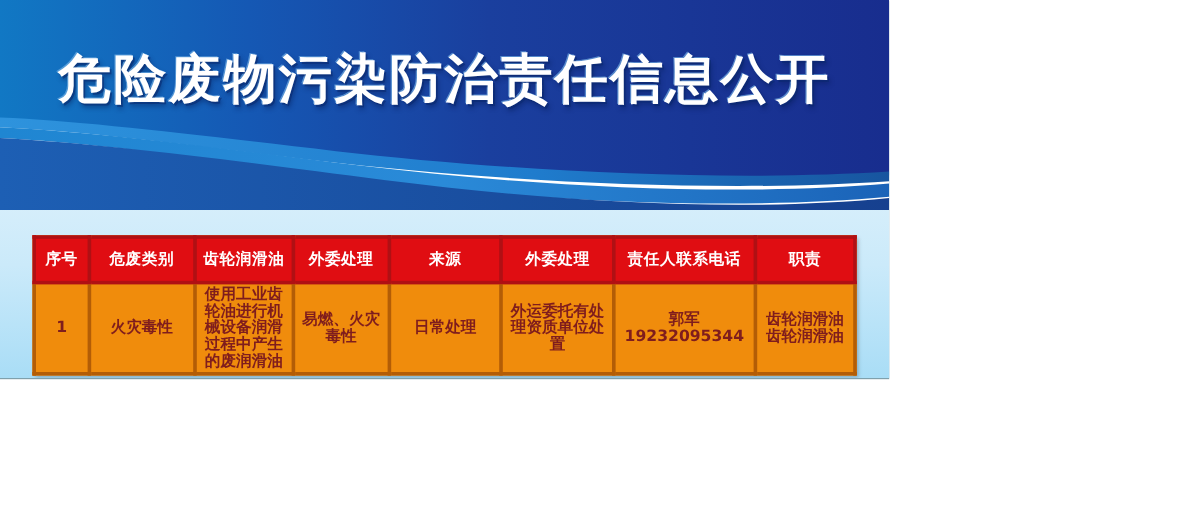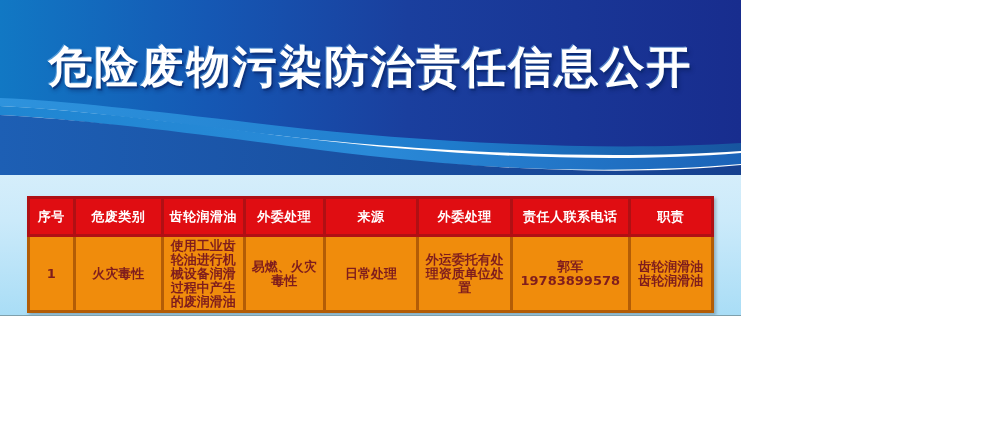--- a/index.html
+++ b/index.html
@@ -204,21 +204,21 @@
         <tbody>
           <tr>
             <td class="c-idx">1</td>
             <td class="c-cat">火灾毒性</td>
             <td class="c-seg">使用工业齿轮油进行机械设备润滑过程中产生的废润滑油</td>
             <td class="c-proc">易燃、火灾毒性</td>
             <td class="c-src">日常处理</td>
             <td class="c-proc">外运委托有处理资质单位处置</td>
             <td class="c-contact">
               <div>郭军</div>
-              <div>19783899578</div>
+              <div>19232095344</div>
             </td>
             <td class="c-duty">
               <div>齿轮润滑油</div>
               <div>齿轮润滑油</div>
             </td>
           </tr>
         </tbody>
       </table>
     </div>
 

